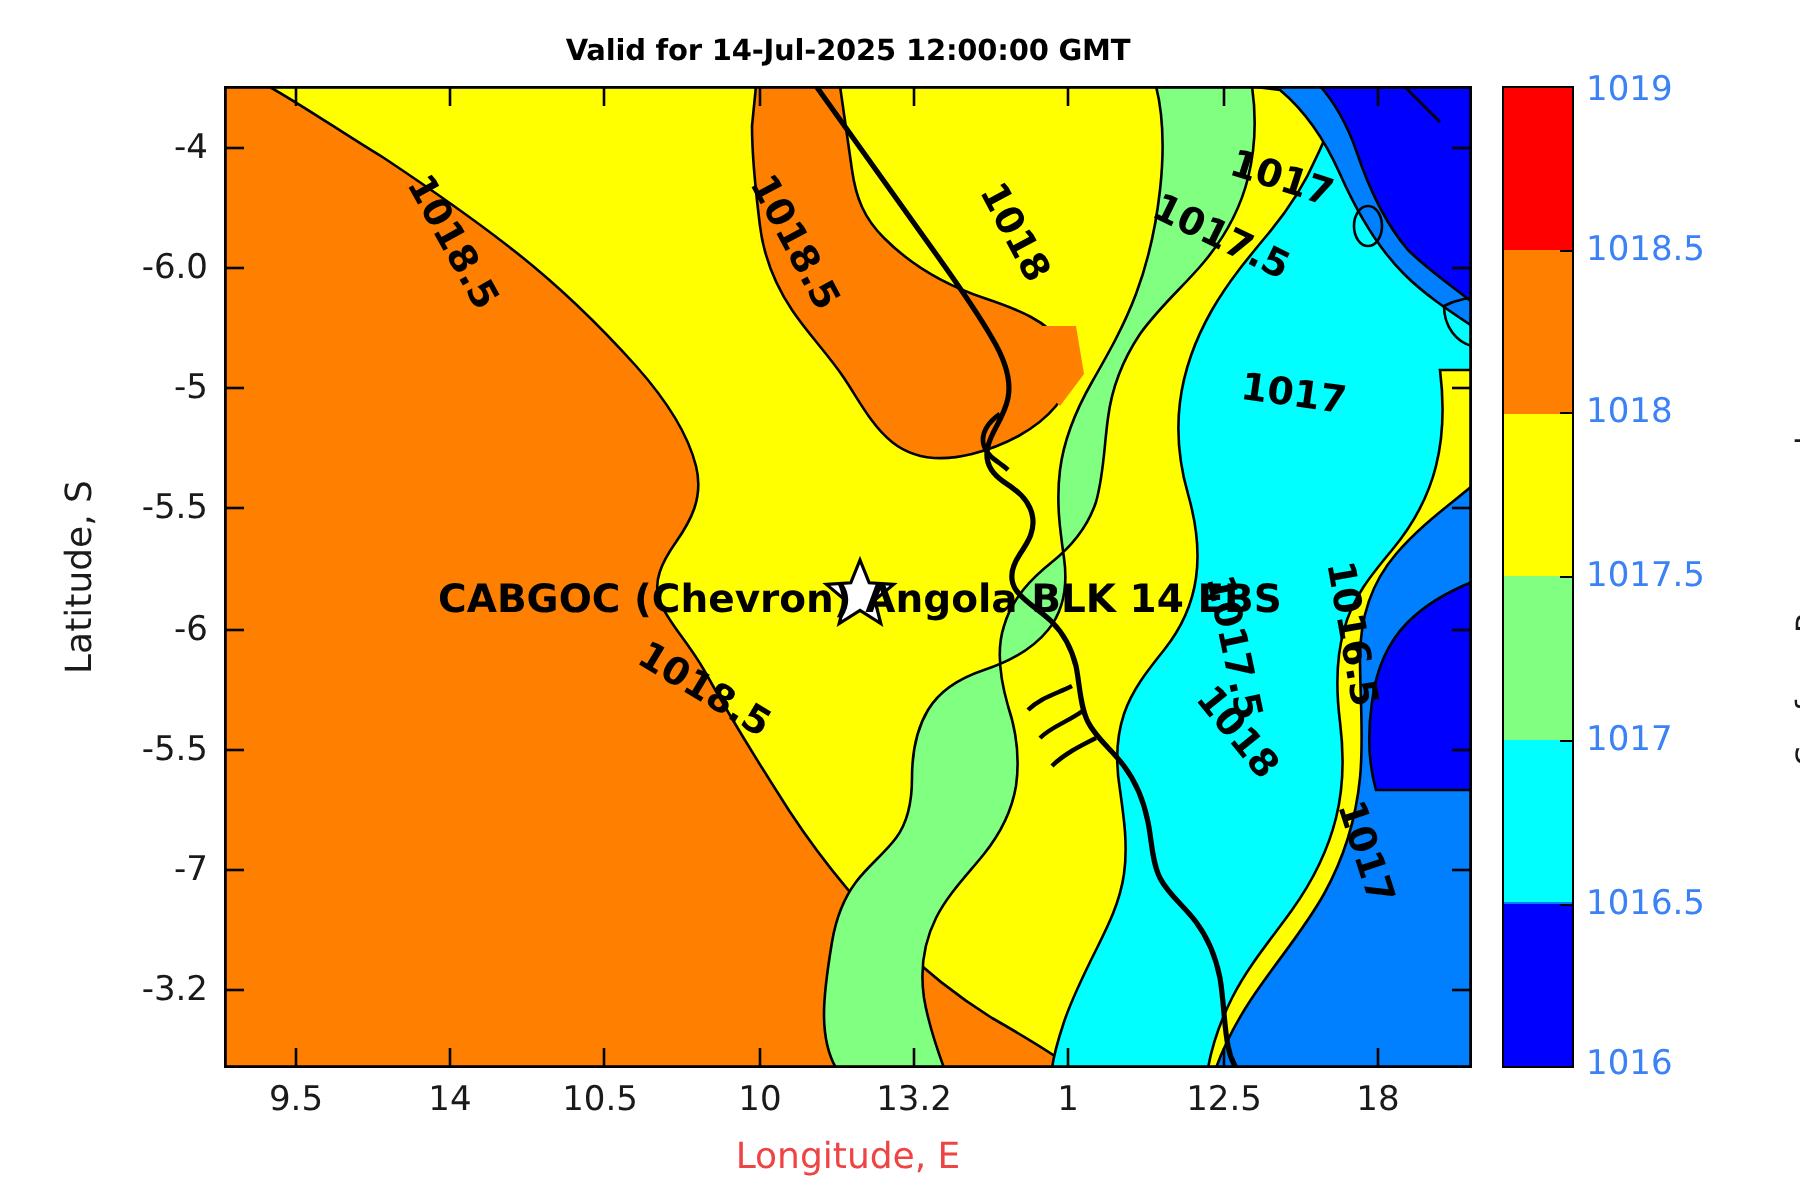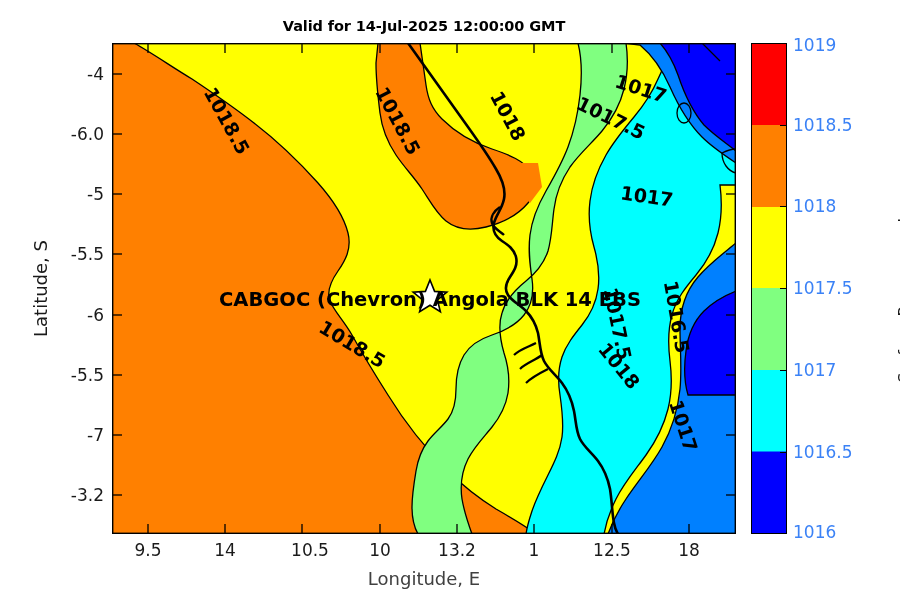--- a/index.html
+++ b/index.html
@@ -70,21 +70,21 @@
     height: 600px;
   }
   .xlabel {
     position: absolute;
     left: 112px;
     top: 568px;
     width: 624px;
     text-align: center;
     font-family: "DejaVu Sans", sans-serif;
     font-size: 18px;
-    color: #404040;
+    color: #ef4444;
   }
   .ylabel {
     position: absolute;
     left: -70px;
     top: 278px;
     width: 220px;
     text-align: center;
     font-family: "DejaVu Sans", sans-serif;
     font-size: 18px;
     color: #1a1a1a;
@@ -319,21 +319,21 @@
       <line x1="0" y1="392" x2="10" y2="392"></line>
         <line x1="624" y1="392" x2="614" y2="392"></line>
       <line x1="0" y1="452" x2="10" y2="452"></line>
         <line x1="624" y1="452" x2="614" y2="452"></line>
     </g>
   </svg>
 
   <div>
     <div class="xtick-label" style="left:148px">9.5</div>
     <div class="xtick-label" style="left:225px">14</div>
-    <div class="xtick-label" style="left:310px">10.5</div>
+    <div class="xtick-label" style="left:300px">10.5</div>
     <div class="xtick-label" style="left:380px">10</div>
     <div class="xtick-label" style="left:457px">13.2</div>
     <div class="xtick-label" style="left:534px">1</div>
     <div class="xtick-label" style="left:612px">12.5</div>
     <div class="xtick-label" style="left:689px">18</div>
   </div>
 
   <div class="ytick-holder">
     <div class="ytick-label" style="top:74px">-4</div>
     <div class="ytick-label" style="top:134px">-6.0</div>

